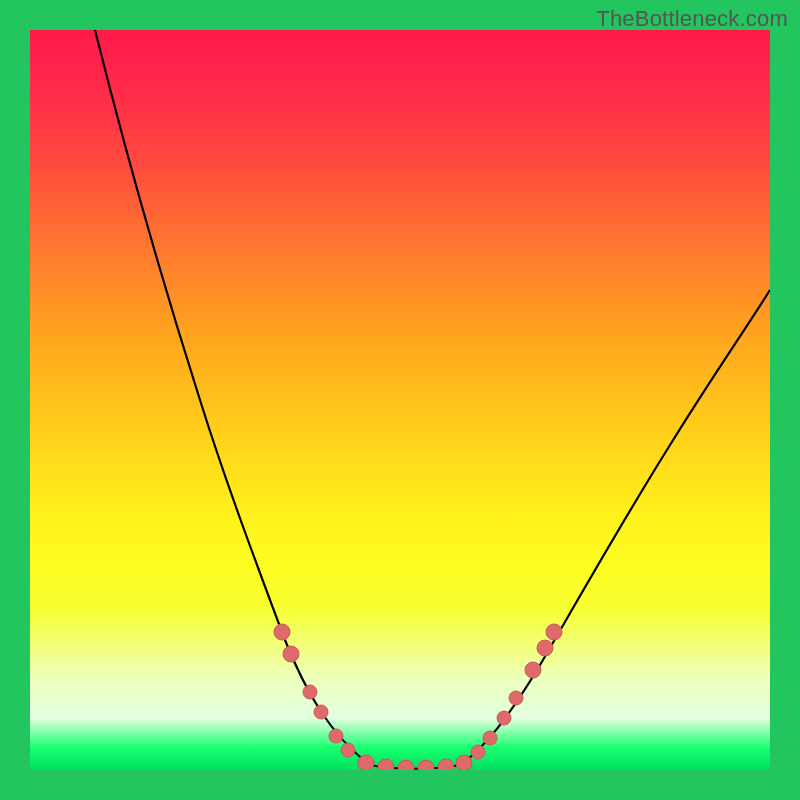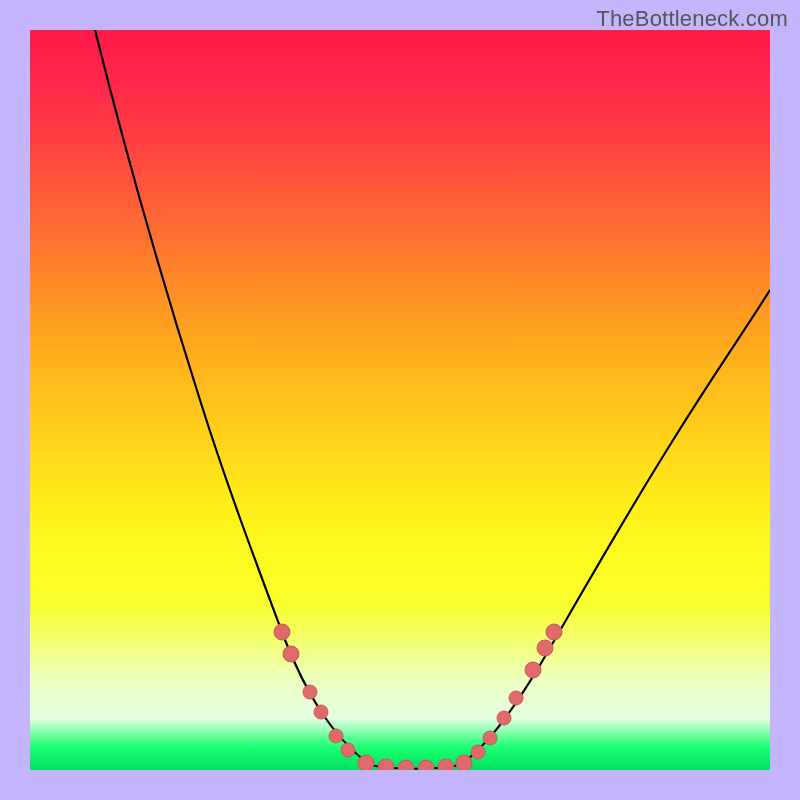--- a/index.html
+++ b/index.html
@@ -1,20 +1,20 @@
 <!DOCTYPE html>
 <html><head>
 <meta charset="utf-8">
 <style>
   * { margin: 0; padding: 0; box-sizing: border-box; }
   html, body { width: 800px; height: 800px; overflow: hidden; }
   .frame {
     width: 800px;
     height: 800px;
-    background: #c4b5fd;
+    background: #22c55e;
     position: relative;
   }
   .plot-area {
     position: absolute;
     left: 30px;
     top: 30px;
     width: 740px;
     height: 740px;
     background: linear-gradient(to bottom,
       #ff1a4a 0%,

